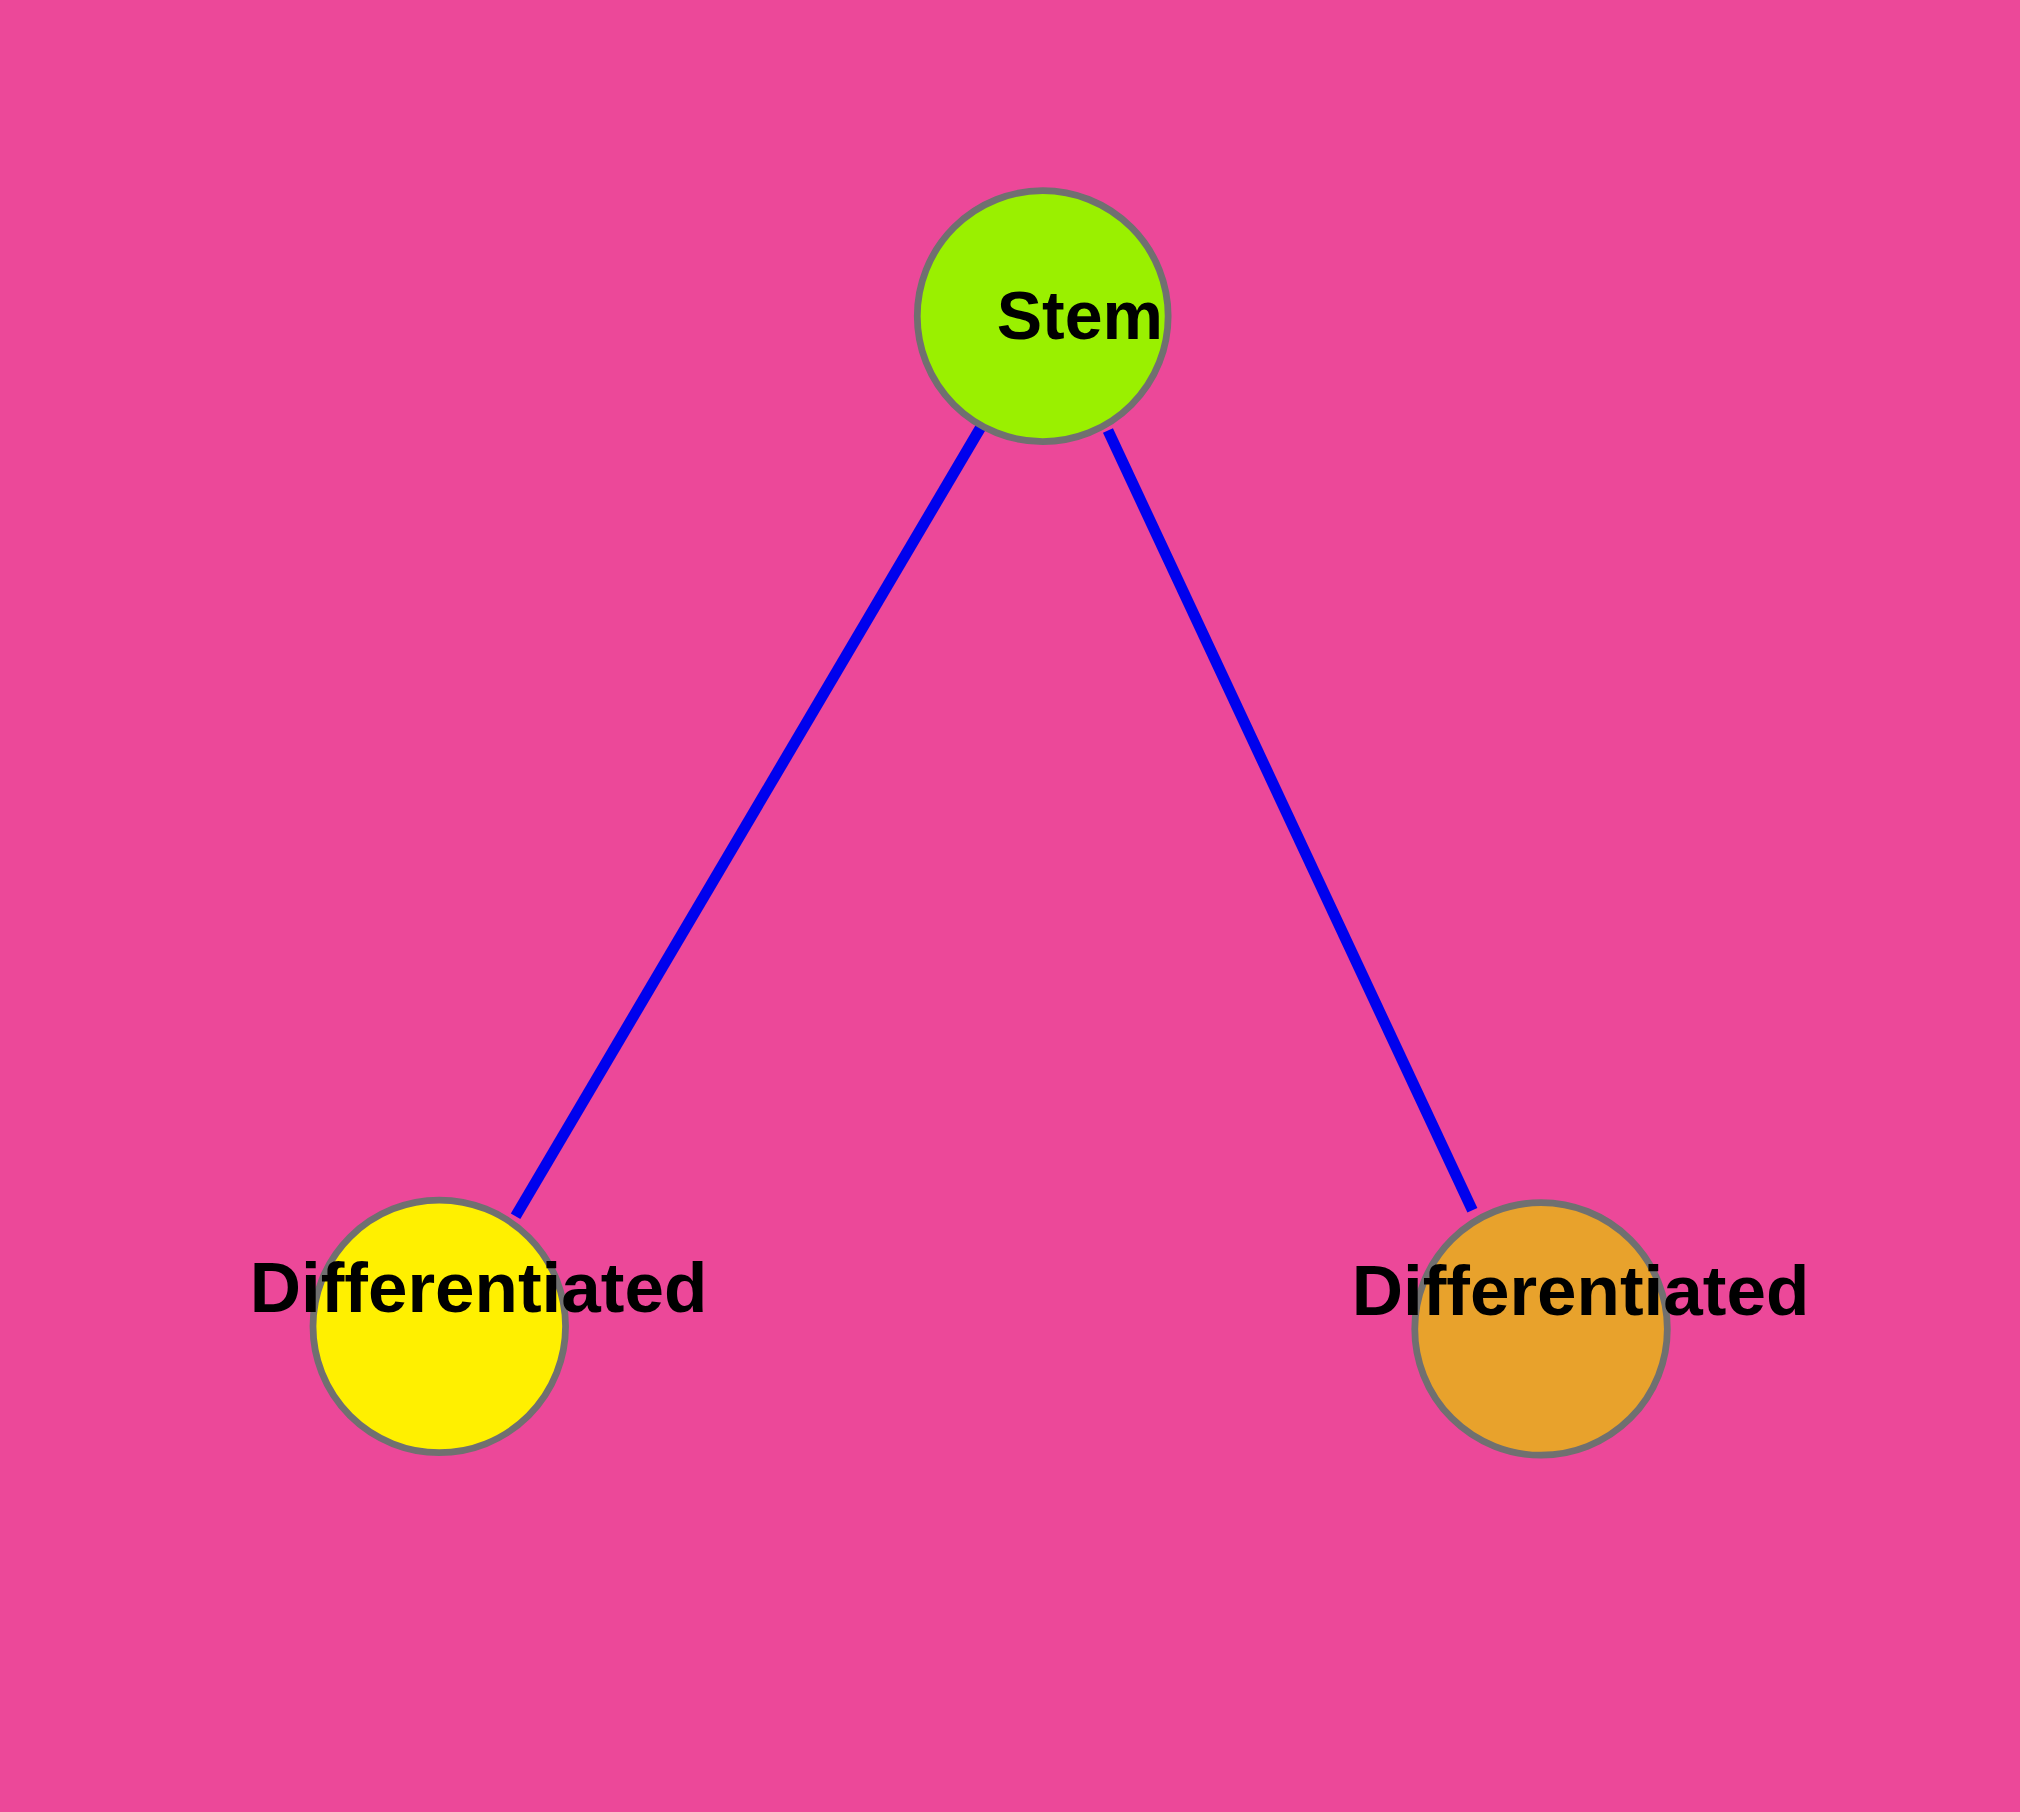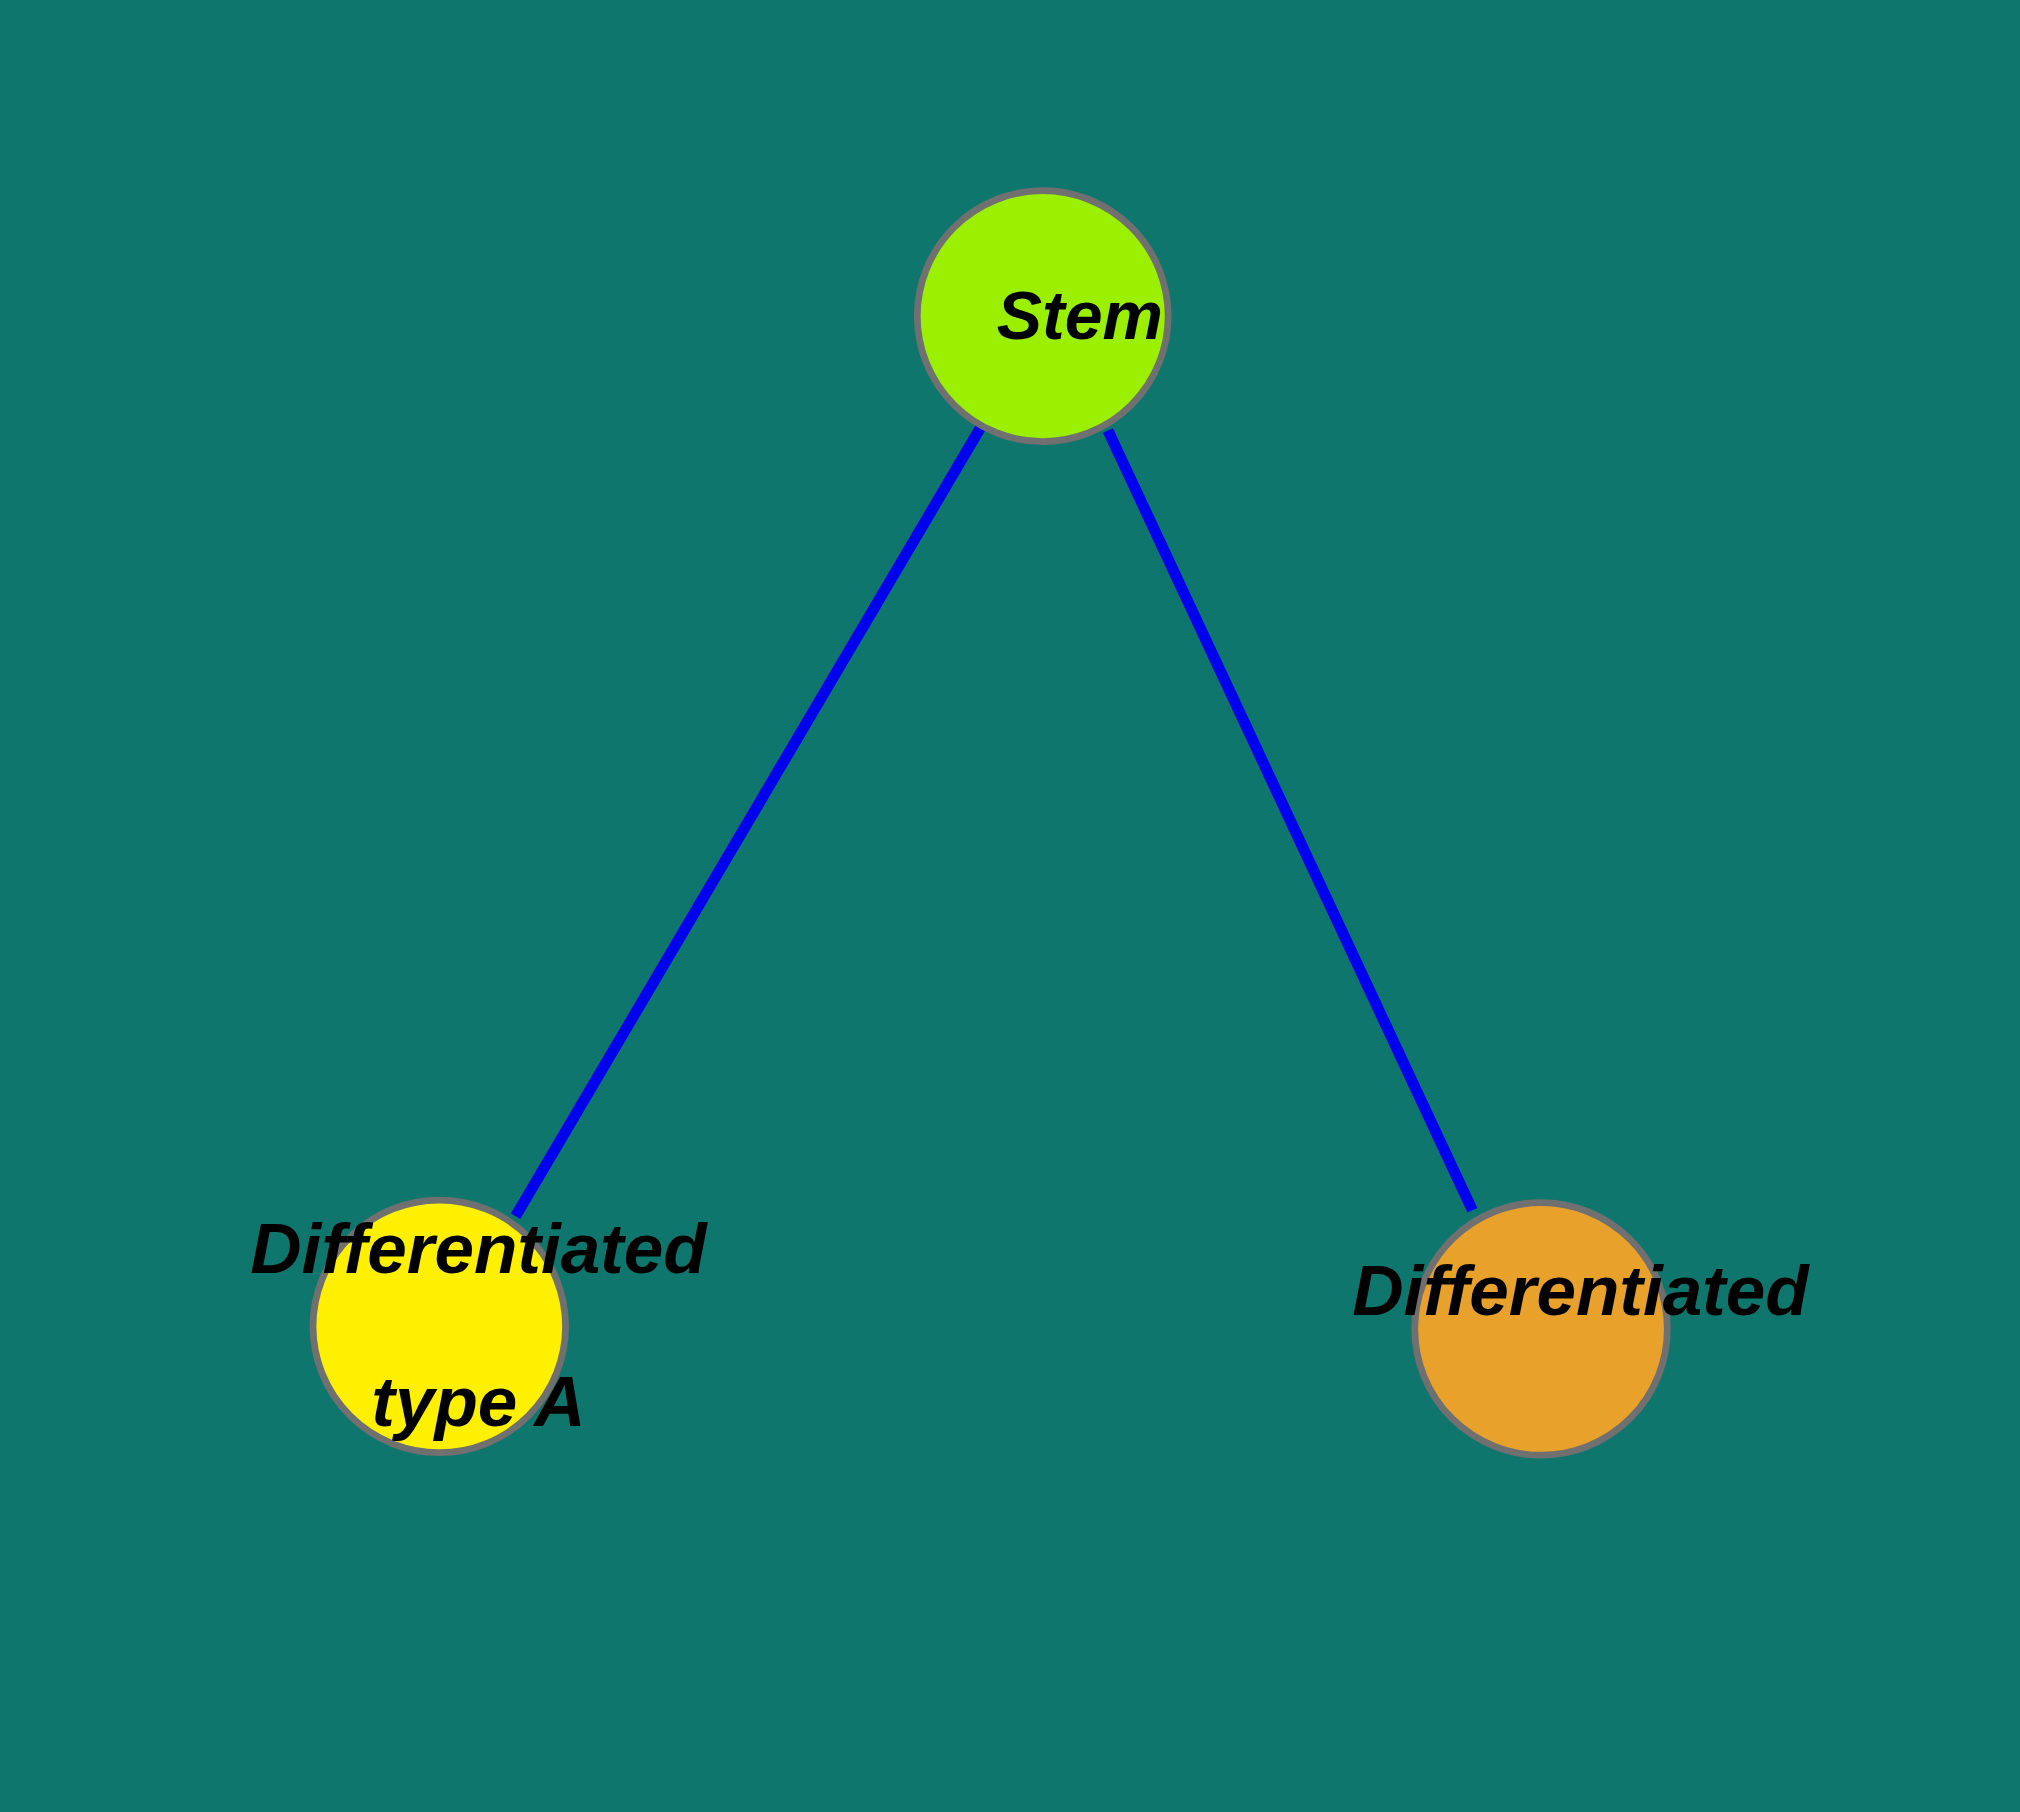--- a/index.html
+++ b/index.html
@@ -40,41 +40,40 @@
   .node-label.single {
     font-size: 68px;
   }
   .node-label.double {
     font-size: 71px;
   }
 </style>
 </head>
 <body>
 
-<div id="canvas" style="width: 2021px; height: 1812px; background: #0f766e; font-style: italic;">
+<div id="canvas" style="width: 2021px; height: 1812px; background: #ec4899;">
 
   <svg id="graph-svg" viewBox="0 0 2384 2138">
     <g>
       <line x1="1157" y1="504" x2="608" y2="1435" class="edge" id="edge0" stroke="#0000ee" stroke-width="13" stroke-linecap="butt"></line>
       <line class="edge" id="edge1" x1="1307" y1="508" x2="1737" y2="1428" stroke="#0000ee" stroke-width="13" stroke-linecap="butt"></line>
     </g>
     <g>
       <circle id="node0" cx="1230" cy="373" r="148" fill="#9af000" stroke="#707070" stroke-width="8"></circle>
       <circle id="node1" cx="518" cy="1565" r="149" fill="#fff000" stroke="#707070" stroke-width="8"></circle>
       <circle id="node2" cx="1818" cy="1568" r="149" fill="#e8a22c" stroke="#707070" stroke-width="8"></circle>
     </g>
   </svg>
 
   <div class="node-label single" id="label0" style="left: 1042px; top: 316px; color: rgb(0, 0, 0);">
     <span>Stem</span>
   </div>
 
   <div class="node-label double" id="label1" style="left: 439px; top: 1326px; color: rgb(0, 0, 0);">
     <span>Differentiated</span><br>
-    <span>type A</span>
   </div>
 
   <div class="node-label double" id="label2" style="left: 1541px; top: 1329px; color: rgb(0, 0, 0);">
     <span>Differentiated</span><br>
   </div>
 
 </div>
 
 
 </body></html>

